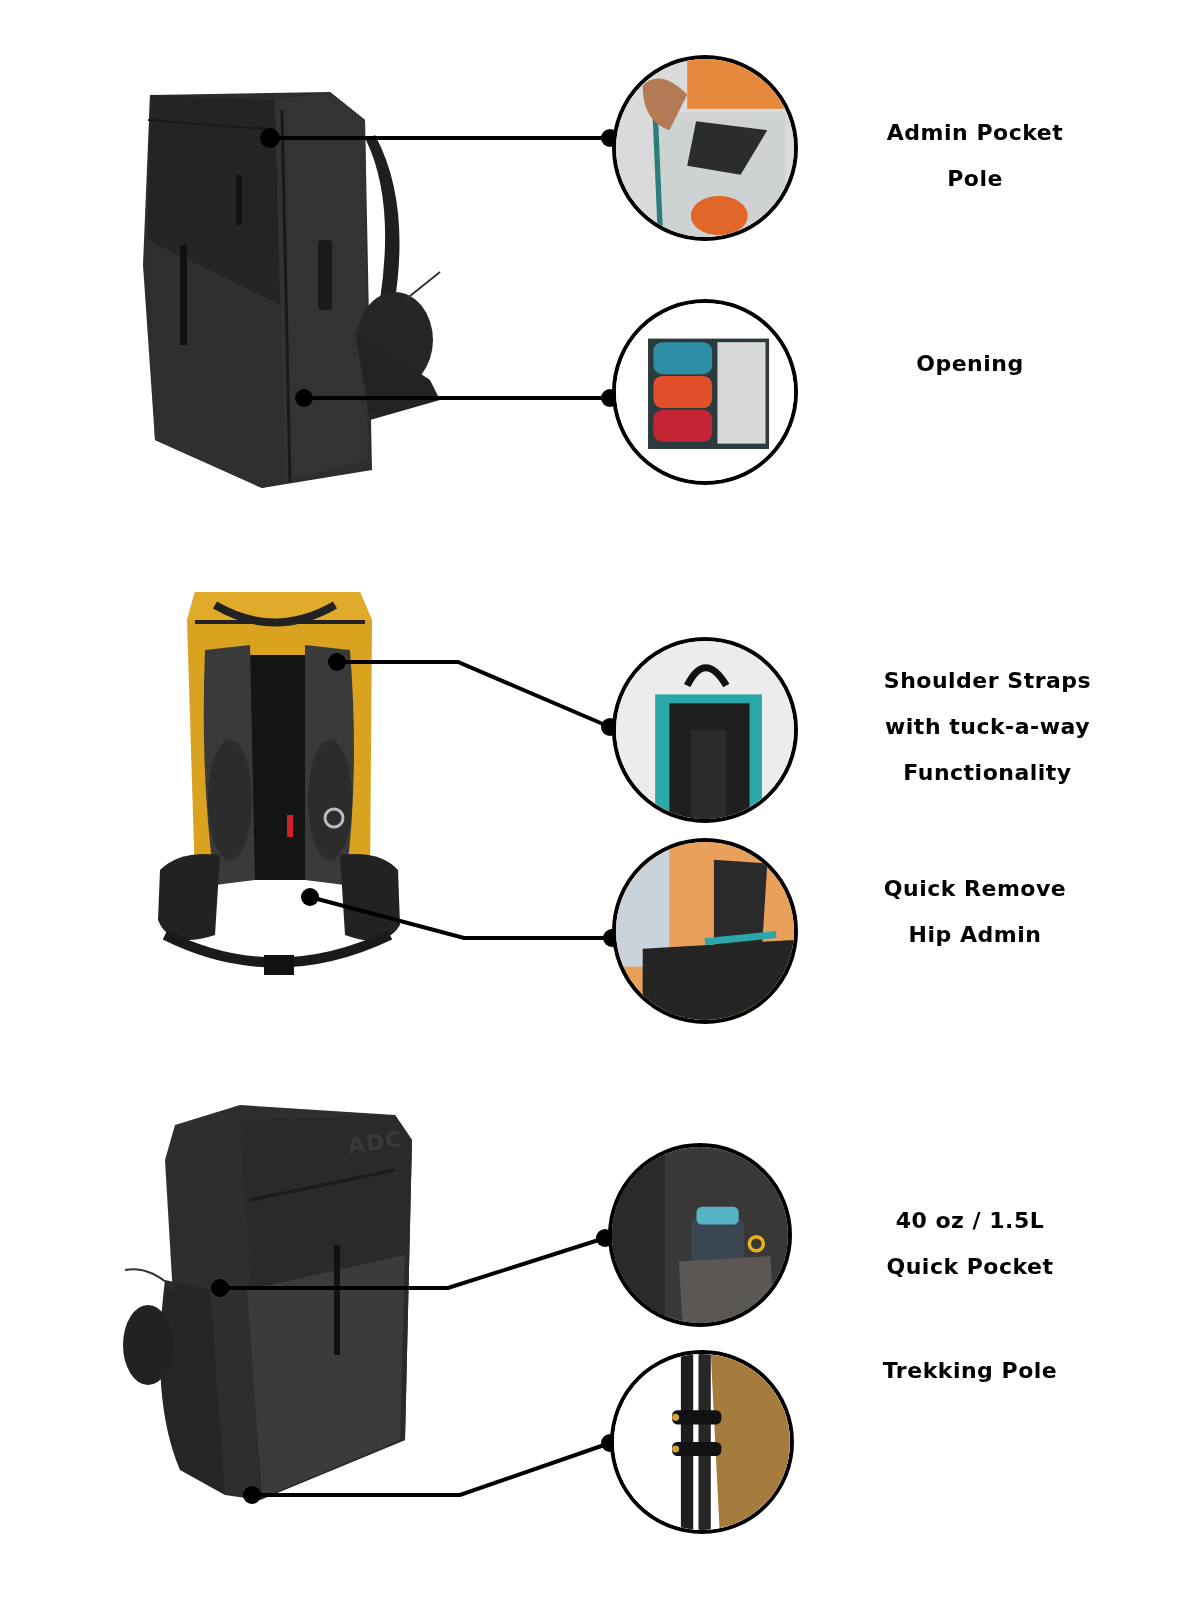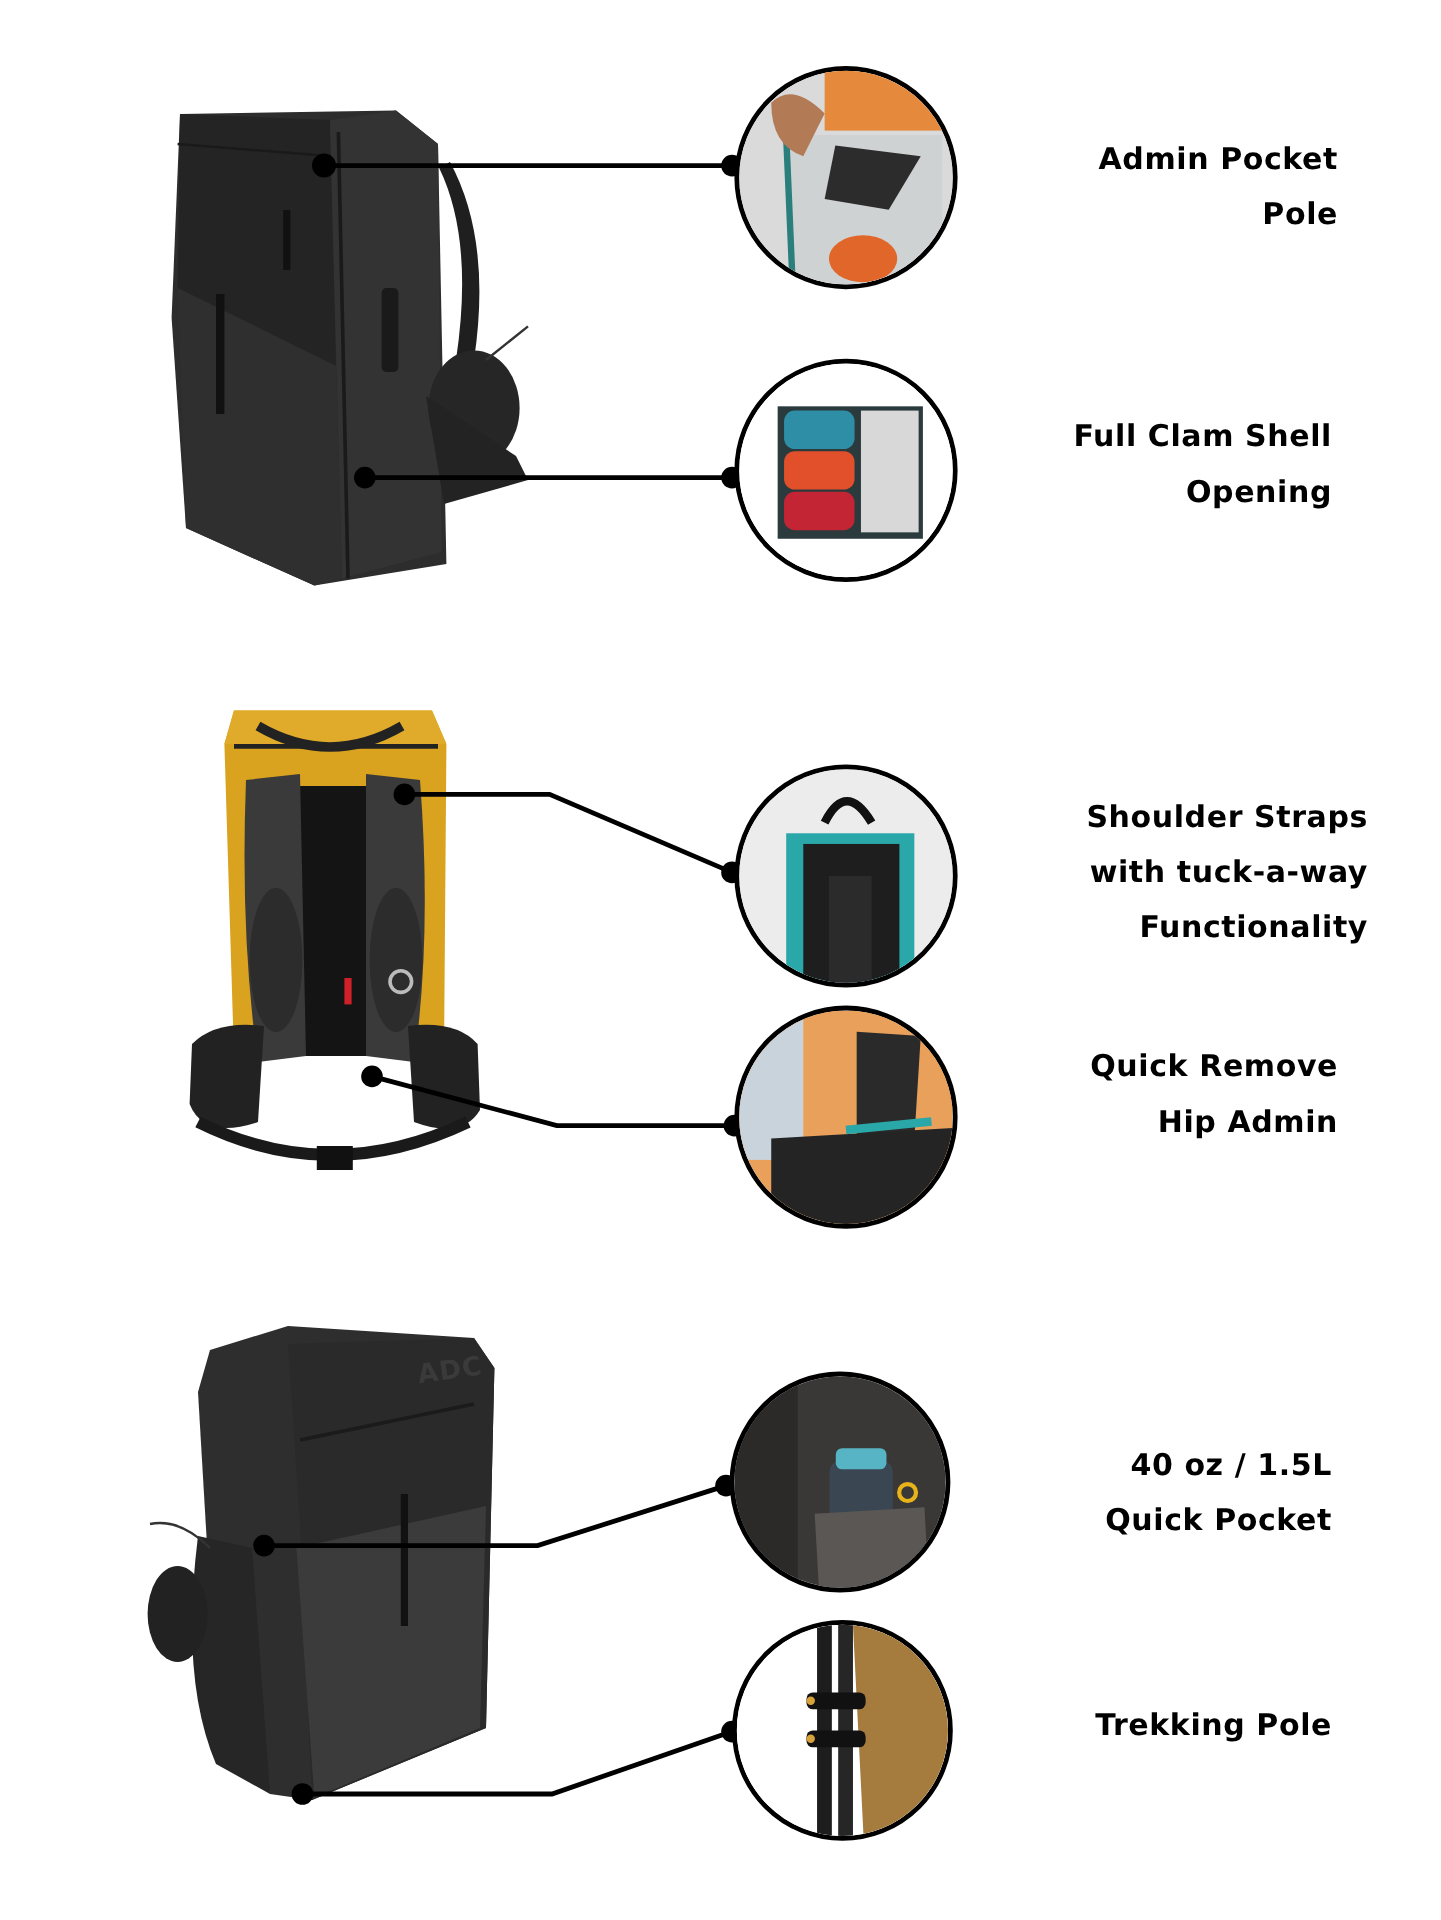--- a/index.html
+++ b/index.html
@@ -1,20 +1,20 @@
 <!DOCTYPE html>
 <html><head>
 <meta charset="utf-8">
 <style>
   html, body { margin: 0; padding: 0; background: #ffffff; }
   body { width: 1201px; height: 1600px; position: relative; overflow: hidden;
          font-family: "DejaVu Sans", "Liberation Sans", sans-serif; }
   .layer { position: absolute; left: 0; top: 0; width: 1201px; height: 1600px; }
-  .label { position: absolute; text-align: right; font-weight: bold; color: #000;
-           font-size: 25px; line-height: 46px; letter-spacing: 0.5px; white-space: nowrap; }
+  .label { position: absolute; text-align: center; font-weight: bold; color: #000;
+           font-size: 22px; line-height: 46px; letter-spacing: 0.5px; white-space: nowrap; }
   .label span { display: block; }
   .circle { position: absolute; border-radius: 50%; border: 4px solid #000; overflow: hidden;
             box-sizing: border-box; background: #e9e9e9; }
   .circle svg { width: 100%; height: 100%; display: block; }
   .logo-text { position: absolute; font-weight: bold; color: #3a3a3a; font-size: 22px;
                letter-spacing: 1px; transform: rotate(-8deg); }
 </style>
 </head>
 <body>
 
@@ -159,31 +159,30 @@
     <circle cx="35" cy="36" r="2" fill="#d8a23a"></circle>
     <circle cx="35" cy="54" r="2" fill="#d8a23a"></circle>
   </svg>
 </div>
 
 <div class="label" style="left:835px; top:110px; width:280px;">
   <span>Admin Pocket</span>
   <span>Pole</span>
 </div>
 <div class="label" style="left:830px; top:341px; width:280px;">
-  <span>Full Clam Shell</span>
   <span>Opening</span>
 </div>
 <div class="label" style="left:835px; top:658px; width:305px;">
   <span>Shoulder Straps</span>
   <span>with tuck-a-way</span>
   <span>Functionality</span>
 </div>
 <div class="label" style="left:835px; top:866px; width:280px;">
   <span>Quick Remove</span>
   <span>Hip Admin</span>
 </div>
 <div class="label" style="left:830px; top:1198px; width:280px;">
   <span>40 oz / 1.5L</span>
   <span>Quick Pocket</span>
 </div>
-<div class="label" style="left:830px; top:1415px; width:280px;">
+<div class="label" style="left:830px; top:1348px; width:280px;">
   <span>Trekking Pole</span>
 </div>
 
 </body></html>

